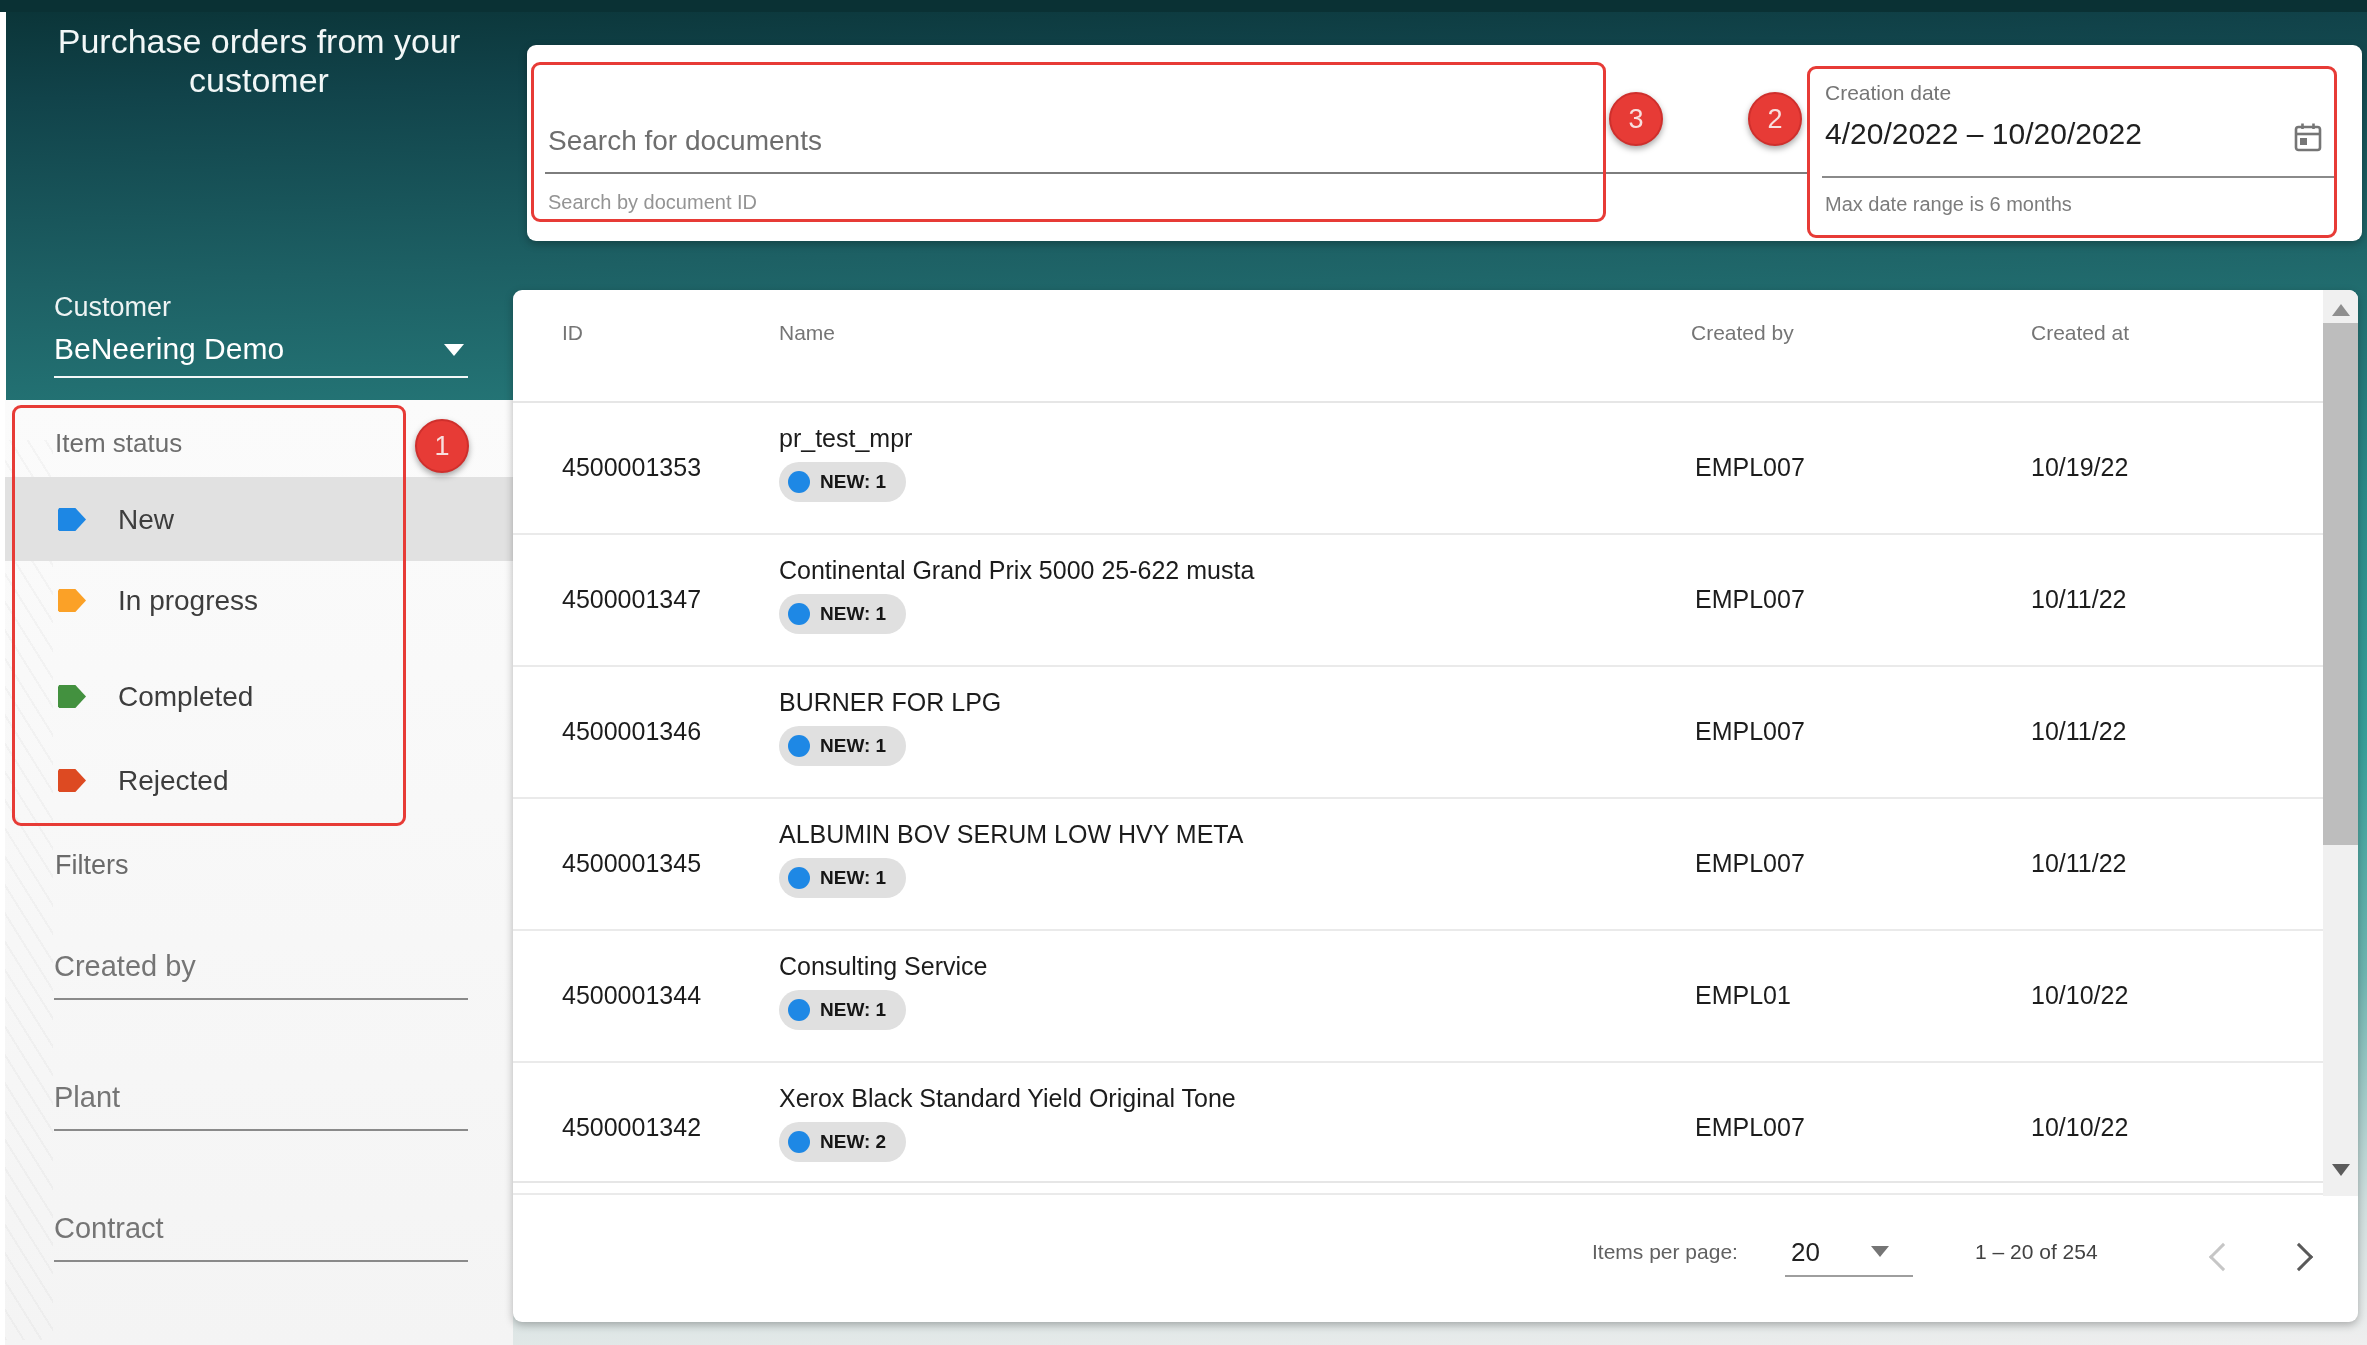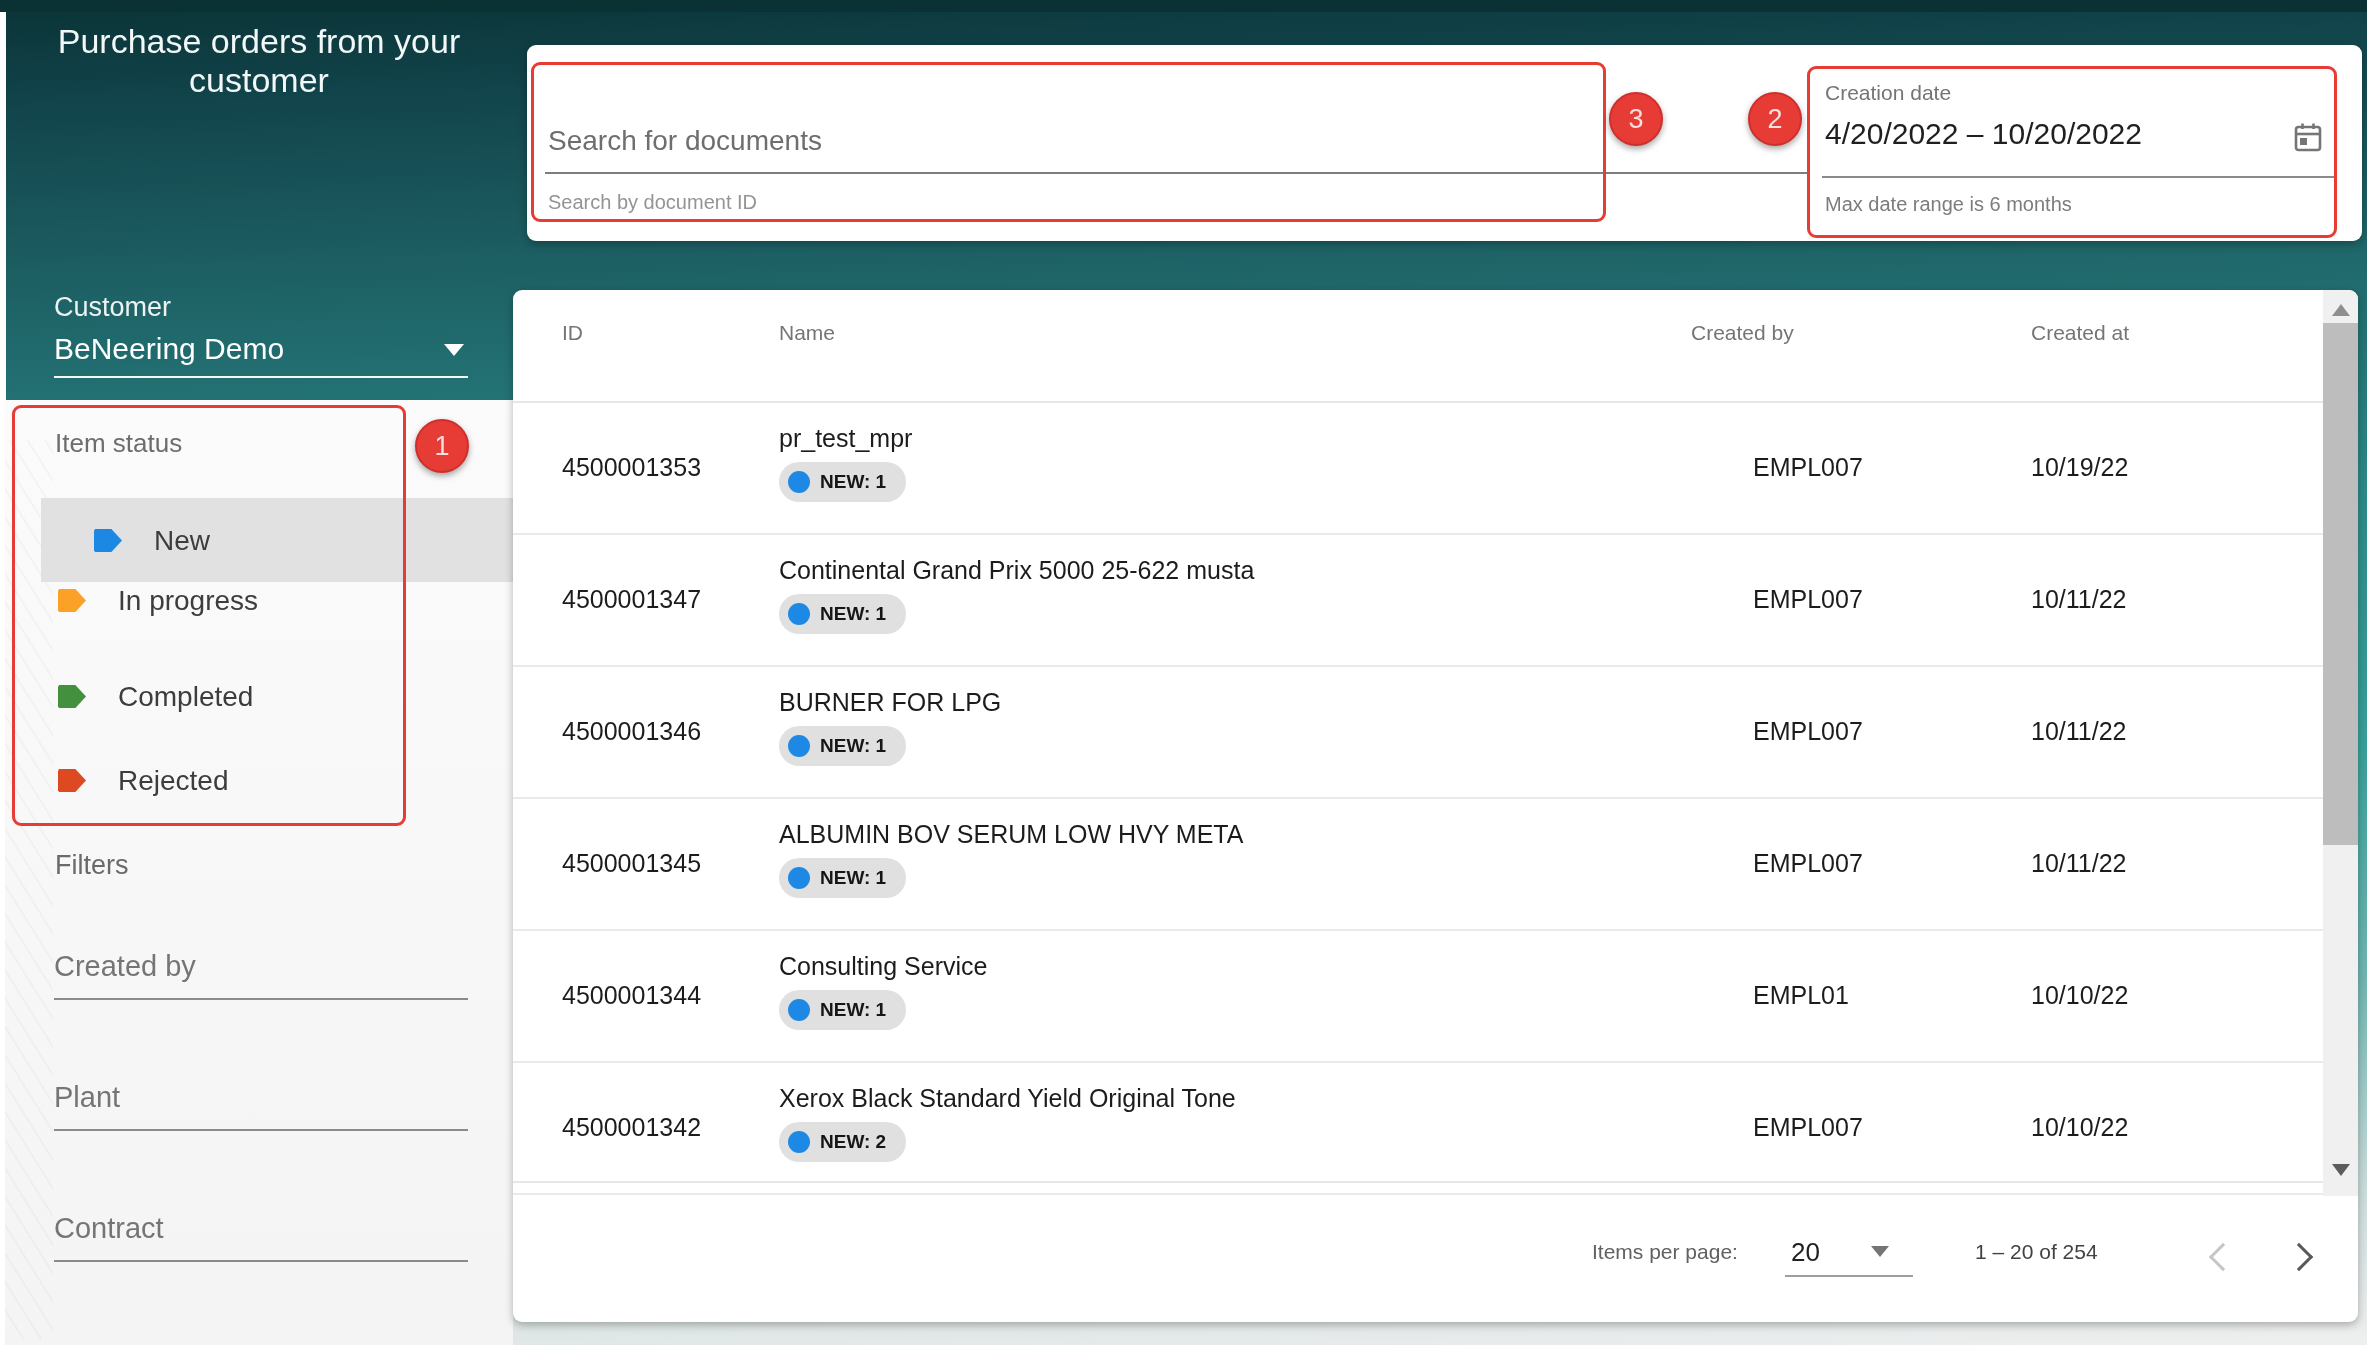--- a/index.html
+++ b/index.html
@@ -60,21 +60,21 @@
   .head-sep{position:absolute;left:0;top:111px;width:1810px;height:2px;background:#e6e6e6;}
   .rows{position:absolute;left:0;top:113px;width:1810px;}
   .trow{position:relative;width:1810px;height:130px;border-bottom:2px solid #eaeaea;cursor:pointer;}
   .cell-id{position:absolute;left:49px;top:50px;font-size:25px;color:#1c1c1c;}
   .cell-namewrap{position:absolute;left:266px;top:20px;}
   .cell-name{font-size:25px;color:#1c1c1c;line-height:30px;}
   .badge{display:inline-flex;align-items:center;margin-top:9px;height:40px;border-radius:21px;
     background:#e0e0e0;padding:0 20px 0 9px;}
   .badge-dot{width:22px;height:22px;border-radius:50%;margin-right:10px;}
   .badge-text{font-size:19px;font-weight:700;color:#161616;}
-  .cell-by{position:absolute;left:1240px;top:50px;font-size:25px;color:#1c1c1c;}
+  .cell-by{position:absolute;left:1182px;top:50px;font-size:25px;color:#1c1c1c;}
   .cell-at{position:absolute;left:1518px;top:50px;font-size:25px;color:#1c1c1c;}
   
   .sb-track{position:absolute;left:1810px;top:0;width:35px;height:906px;background:#f0f0f0;
     border-top-right-radius:9px;}
   .sb-up{position:absolute;left:9px;top:14px;width:0;height:0;cursor:pointer;
     border-left:9px solid transparent;border-right:9px solid transparent;border-bottom:12px solid #8f8f8f;}
   .sb-thumb{position:absolute;left:0;top:33px;width:35px;height:522px;background:#bdbdbd;cursor:grab;}
   .sb-down{position:absolute;left:9px;top:874px;width:0;height:0;cursor:pointer;
     border-left:9px solid transparent;border-right:9px solid transparent;border-top:12px solid #5c5c5c;}
   
@@ -101,21 +101,21 @@
 <div class="abs cust-label">Customer</div>
 <div class="abs cust-select">
   <span class="cust-value">BeNeering Demo</span>
   <span class="cust-caret"></span>
 </div>
 <div class="abs cust-underline"></div>
 
 <div class="abs panel">
   <div class="is-header">Item status</div>
 
-  <div class="status-row selected" style="top:98px;margin-left:36px;">
+  <div class="status-row selected" style="top:77px;">
     <span class="tag-icon" style="background: rgb(29, 135, 228);"></span>
     <span class="status-label">New</span>
   </div>
   <div class="status-row" style="top:158px;">
     <span class="tag-icon" style="background: rgb(251, 161, 39);"></span>
     <span class="status-label">In progress</span>
   </div>
   <div class="status-row" style="top:254px;">
     <span class="tag-icon" style="background: rgb(67, 145, 63);"></span>
     <span class="status-label">Completed</span>

